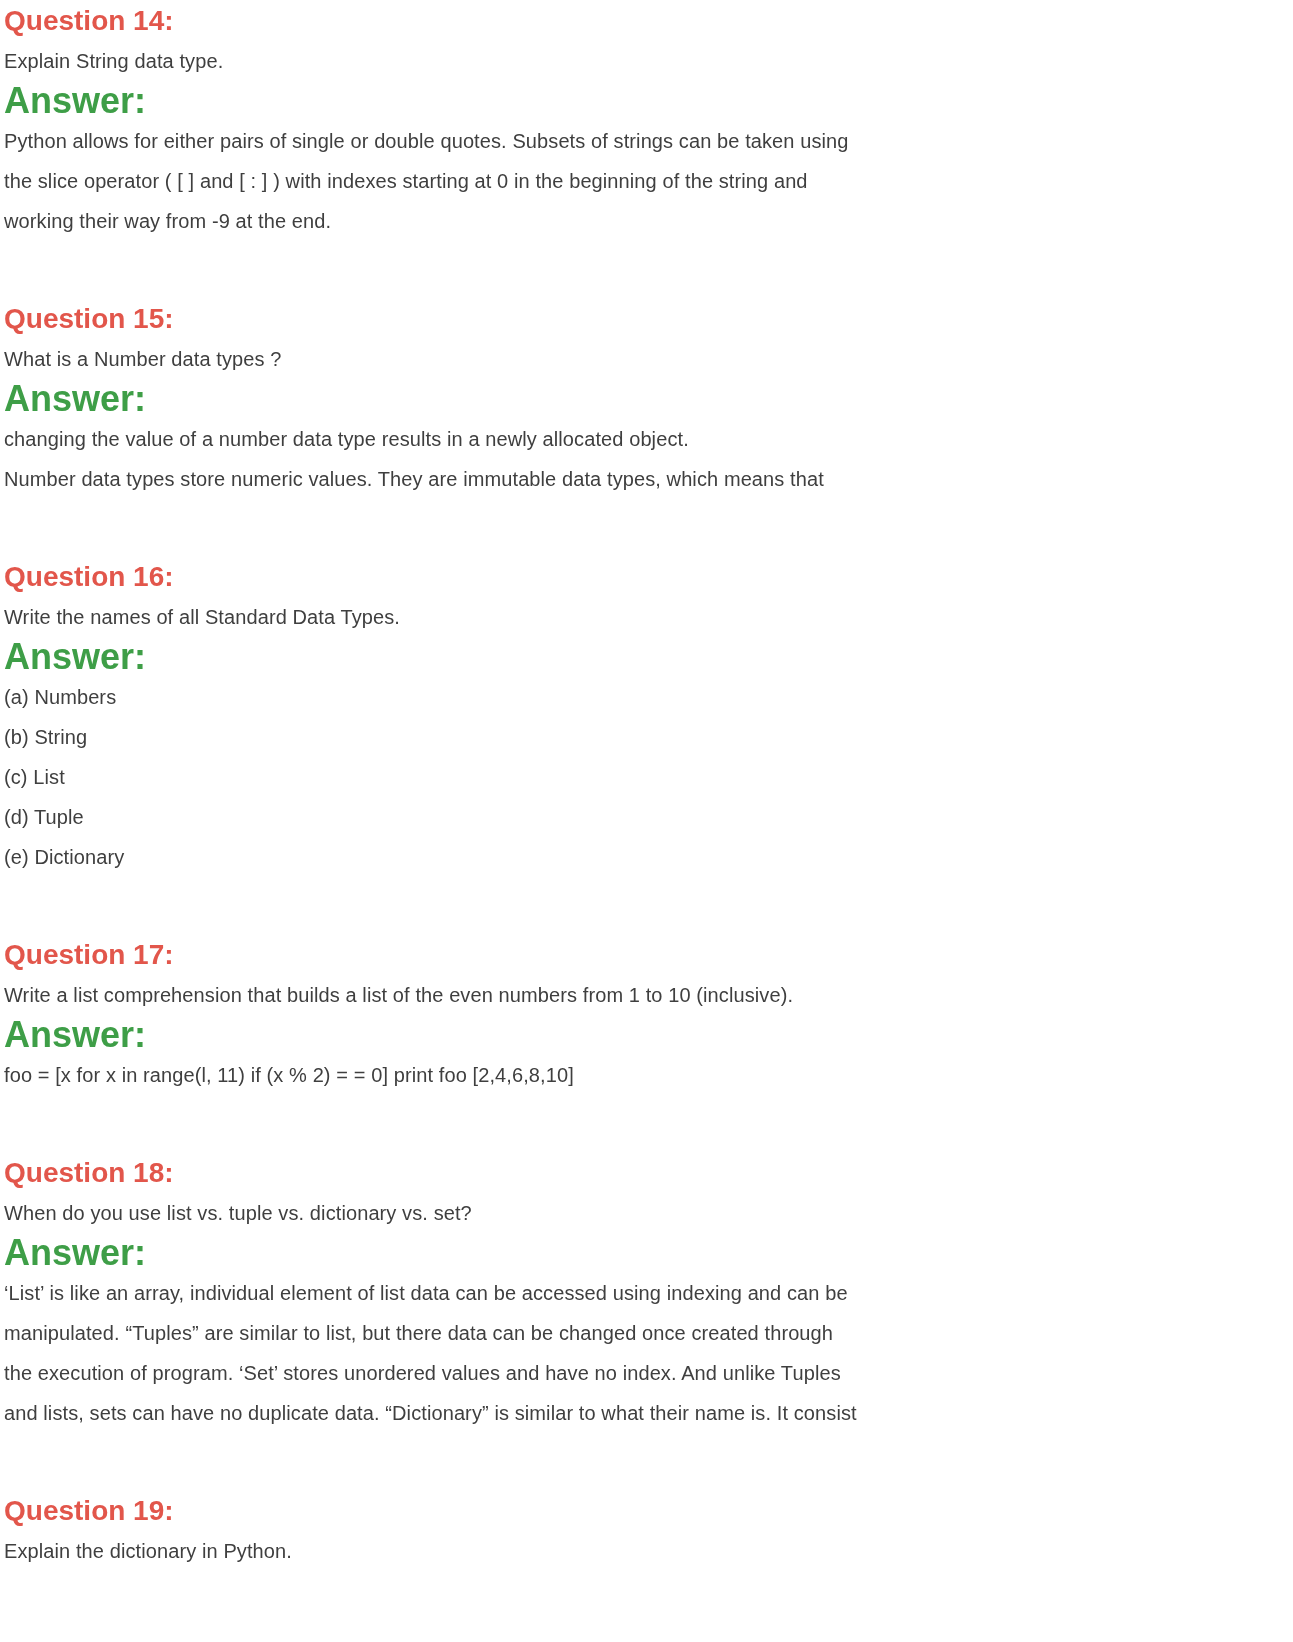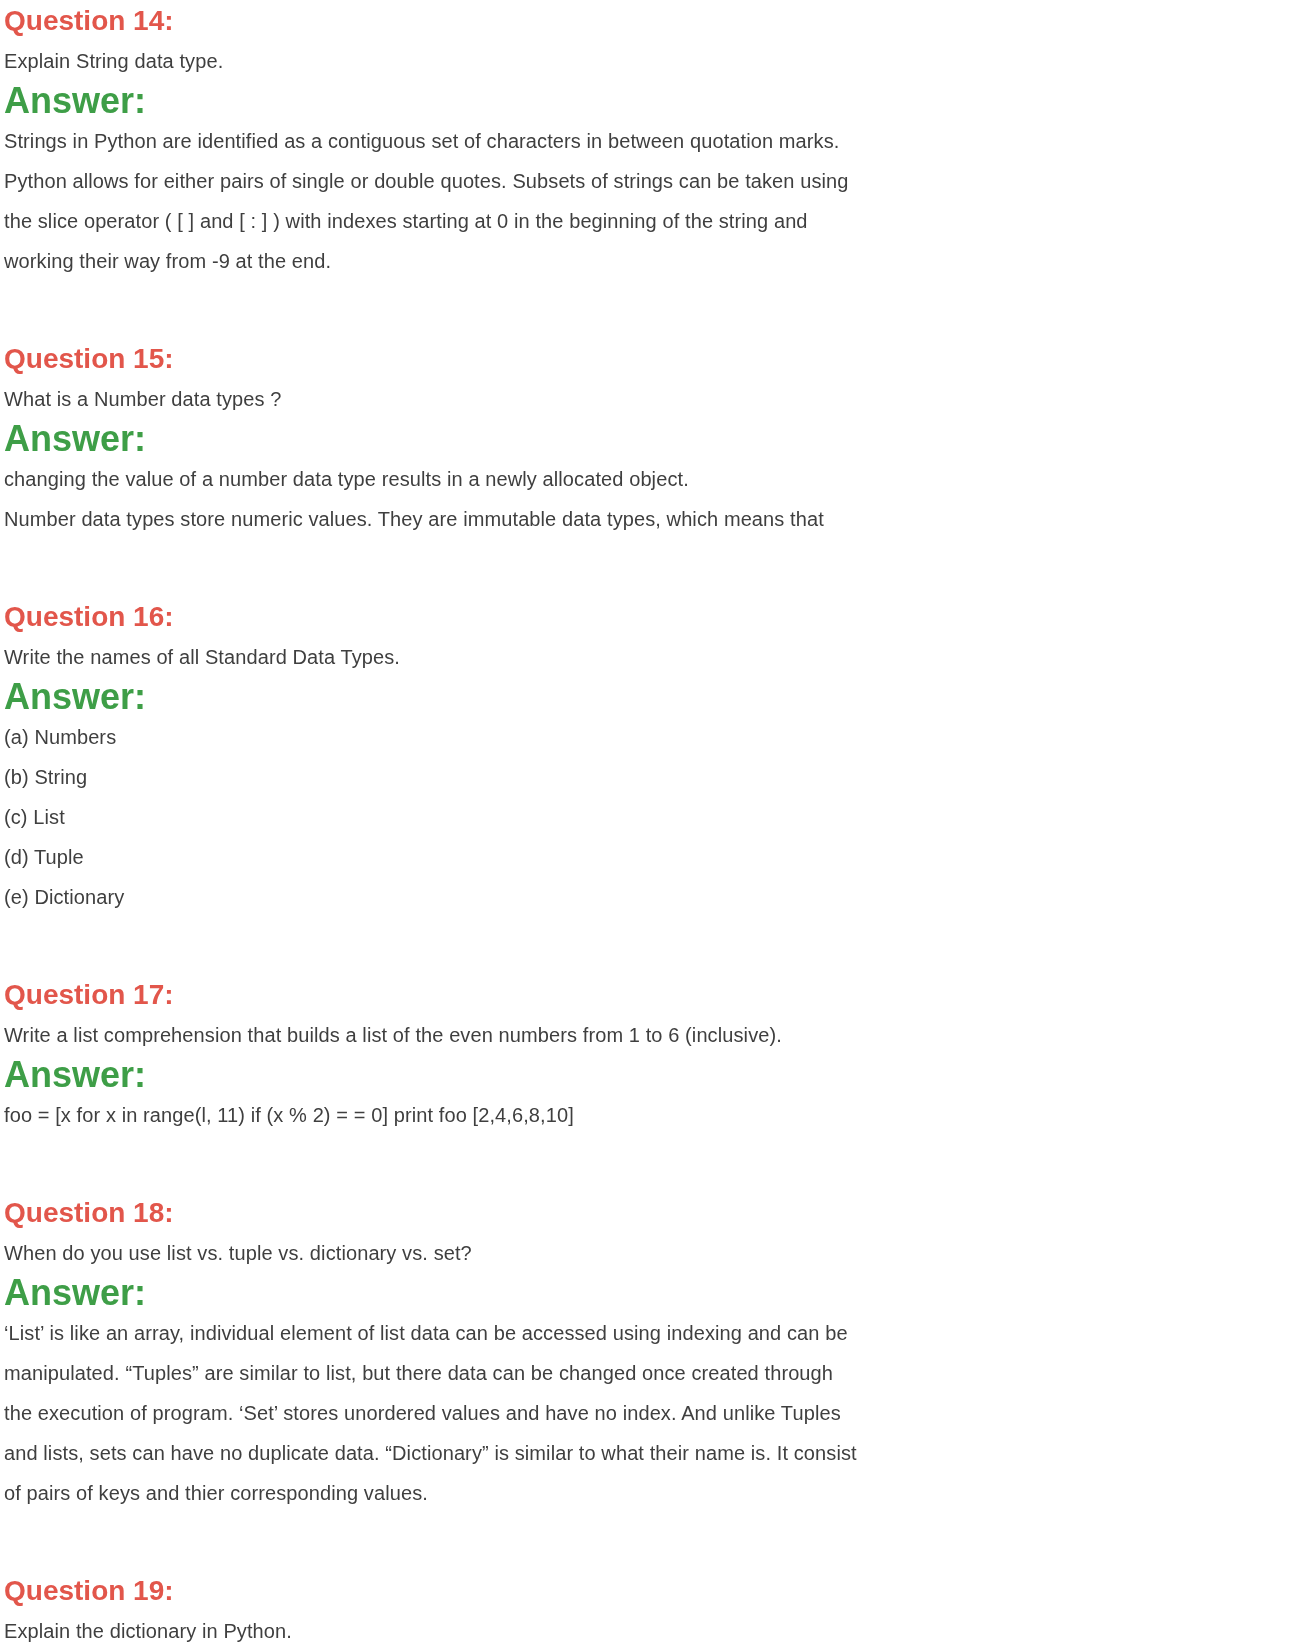--- a/index.html
+++ b/index.html
@@ -50,21 +50,20 @@
 <body style="background: rgb(255, 255, 255);">
 
 <div class="page" id="page">
   <section class="qa-block">
     <h2 class="q-heading">Question 14:</h2>
     <div class="question-lines">
         <div class="line body-text">Explain String data type.</div>
       </div>
     <h3 class="a-heading">Answer:</h3>
     <div class="answer-lines">
-        <div class="line body-text">Strings in Python are identified as a contiguous set of characters in between quotation marks.</div>
         <div class="line body-text">Python allows for either pairs of single or double quotes. Subsets of strings can be taken using</div>
         <div class="line body-text">the slice operator ( [ ] and [ : ] ) with indexes starting at 0 in the beginning of the string and</div>
         <div class="line body-text">working their way from -9 at the end.</div>
       </div>
   </section>
 
   <section class="qa-block">
     <h2 class="q-heading">Question 15:</h2>
     <div class="question-lines">
         <div class="line body-text">What is a Number data types ?</div>
@@ -87,40 +86,39 @@
         <div class="line body-text">(b) String</div>
         <div class="line body-text">(c) List</div>
         <div class="line body-text">(d) Tuple</div>
         <div class="line body-text">(e) Dictionary</div>
       </div>
   </section>
 
   <section class="qa-block">
     <h2 class="q-heading">Question 17:</h2>
     <div class="question-lines">
-        <div class="line body-text">Write a list comprehension that builds a list of the even numbers from 1 to 6 (inclusive).</div>
+        <div class="line body-text">Write a list comprehension that builds a list of the even numbers from 1 to 10 (inclusive).</div>
       </div>
     <h3 class="a-heading">Answer:</h3>
     <div class="answer-lines">
         <div class="line body-text">foo = [x for x in range(l, 11) if (x % 2) = = 0] print foo [2,4,6,8,10]</div>
       </div>
   </section>
 
   <section class="qa-block">
     <h2 class="q-heading">Question 18:</h2>
     <div class="question-lines">
         <div class="line body-text">When do you use list vs. tuple vs. dictionary vs. set?</div>
       </div>
     <h3 class="a-heading">Answer:</h3>
     <div class="answer-lines">
         <div class="line body-text">‘List’ is like an array, individual element of list data can be accessed using indexing and can be</div>
         <div class="line body-text">manipulated. “Tuples” are similar to list, but there data can be changed once created through</div>
         <div class="line body-text">the execution of program. ‘Set’ stores unordered values and have no index. And unlike Tuples</div>
         <div class="line body-text">and lists, sets can have no duplicate data. “Dictionary” is similar to what their name is. It consist</div>
-        <div class="line body-text">of pairs of keys and thier corresponding values.</div>
       </div>
   </section>
 
   <section class="qa-block">
     <h2 class="q-heading">Question 19:</h2>
     <div class="question-lines">
         <div class="line body-text">Explain the dictionary in Python.</div>
       </div>
 
     <div class="answer-lines"></div>

